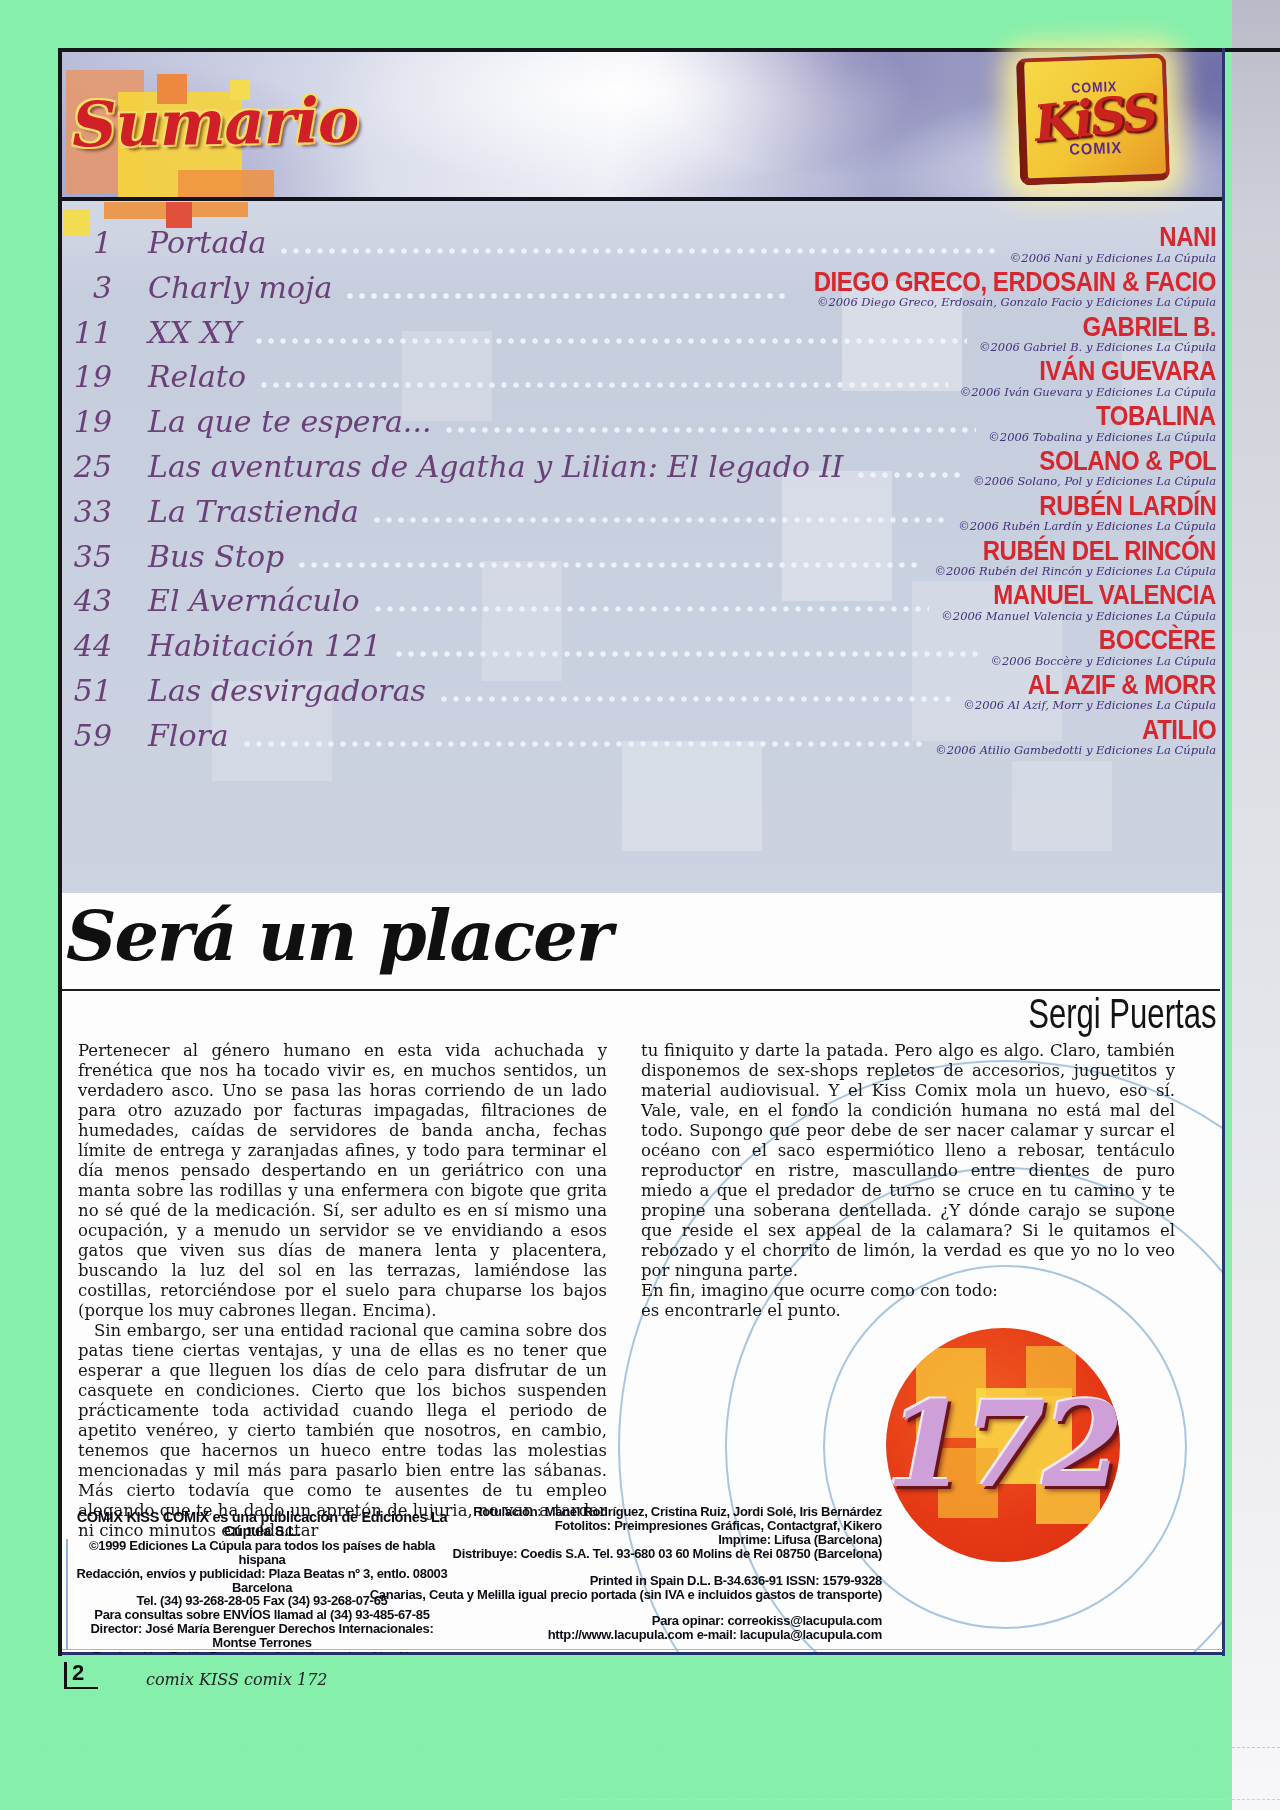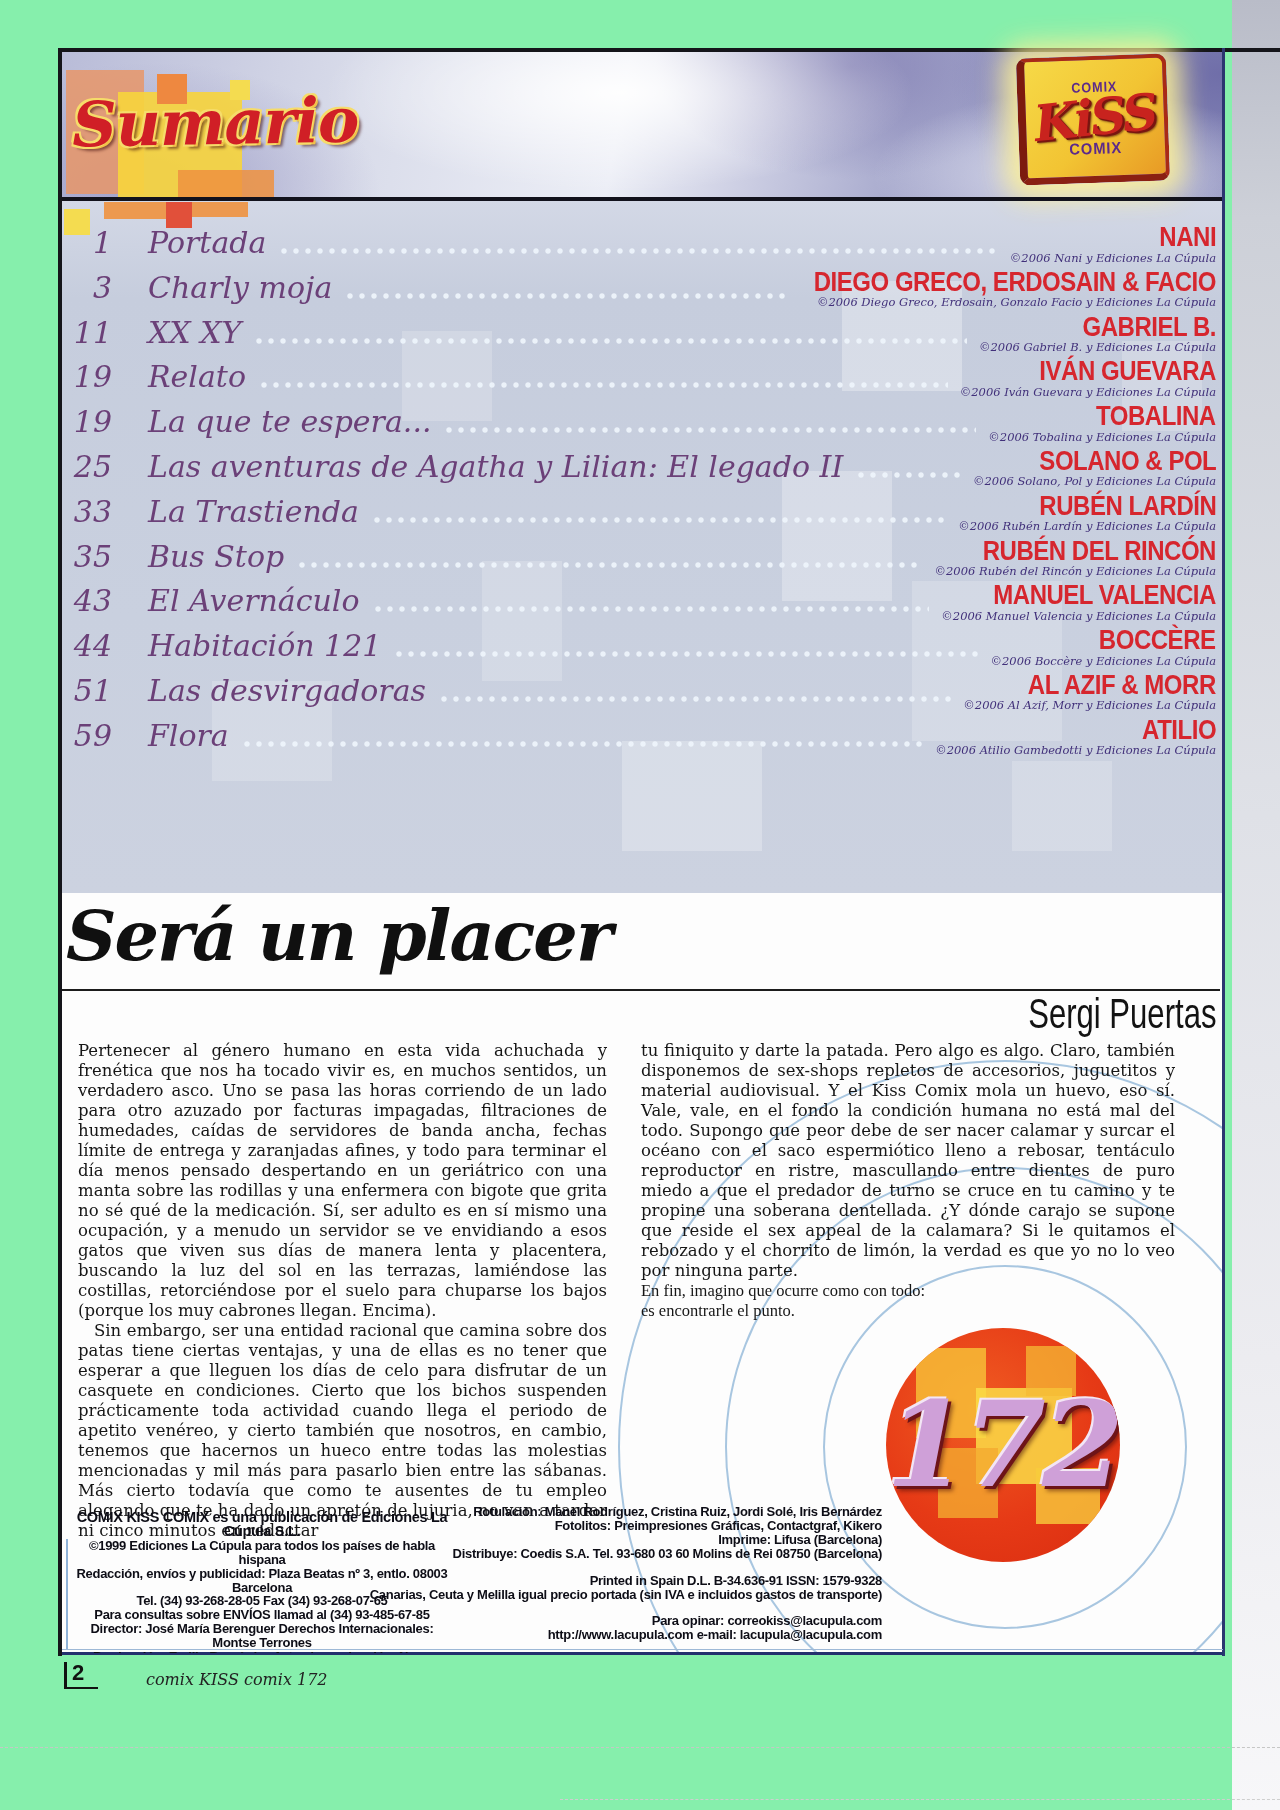--- a/index.html
+++ b/index.html
@@ -65,21 +65,21 @@
     font:bold italic 70px/1 "DejaVu Serif",serif;letter-spacing:-2px;color:#101010;}
   .title-rule{position:absolute;left:0;top:96px;width:1158px;height:2px;background:#1c1c1c;z-index:2;}
   .byline{position:absolute;right:6px;top:100px;z-index:3;font:42px/1 "Liberation Sans",sans-serif;
     color:#131313;transform:scaleX(.74);transform-origin:right top;}
   .col{position:absolute;top:148px;z-index:3;font:16.5px/20px "DejaVu Serif",serif;color:#161616;
     text-align:justify;}
   .col-left{left:16px;width:529px;}
   .col-right{left:579px;width:534px;}
   .col p{margin:0;}
   .col p.indent{text-indent:16px;}
-  .col p.nojust{text-align:left;font-family:Liberation Serif, serif;}
+  .col p.nojust{text-align:left;}
 
   
   .badge{position:absolute;left:824px;top:435px;width:234px;height:234px;border-radius:50%;overflow:hidden;z-index:2;
     background:radial-gradient(circle at 40% 35%,#f05c22 0%,#e63a16 55%,#d92c10 100%);
     display:flex;align-items:center;justify-content:center;}
   .bsq{position:absolute;}
   .badge-num{position:relative;z-index:2;font:bold italic 118px/1 "DejaVu Serif",serif;letter-spacing:-4px;
     color:#cfa0d8;text-shadow:-2px -2px 0 #f3e6f5, 3px 3px 0 #6e1418, 5px 5px 4px rgba(60,8,8,.5);}
 
   

